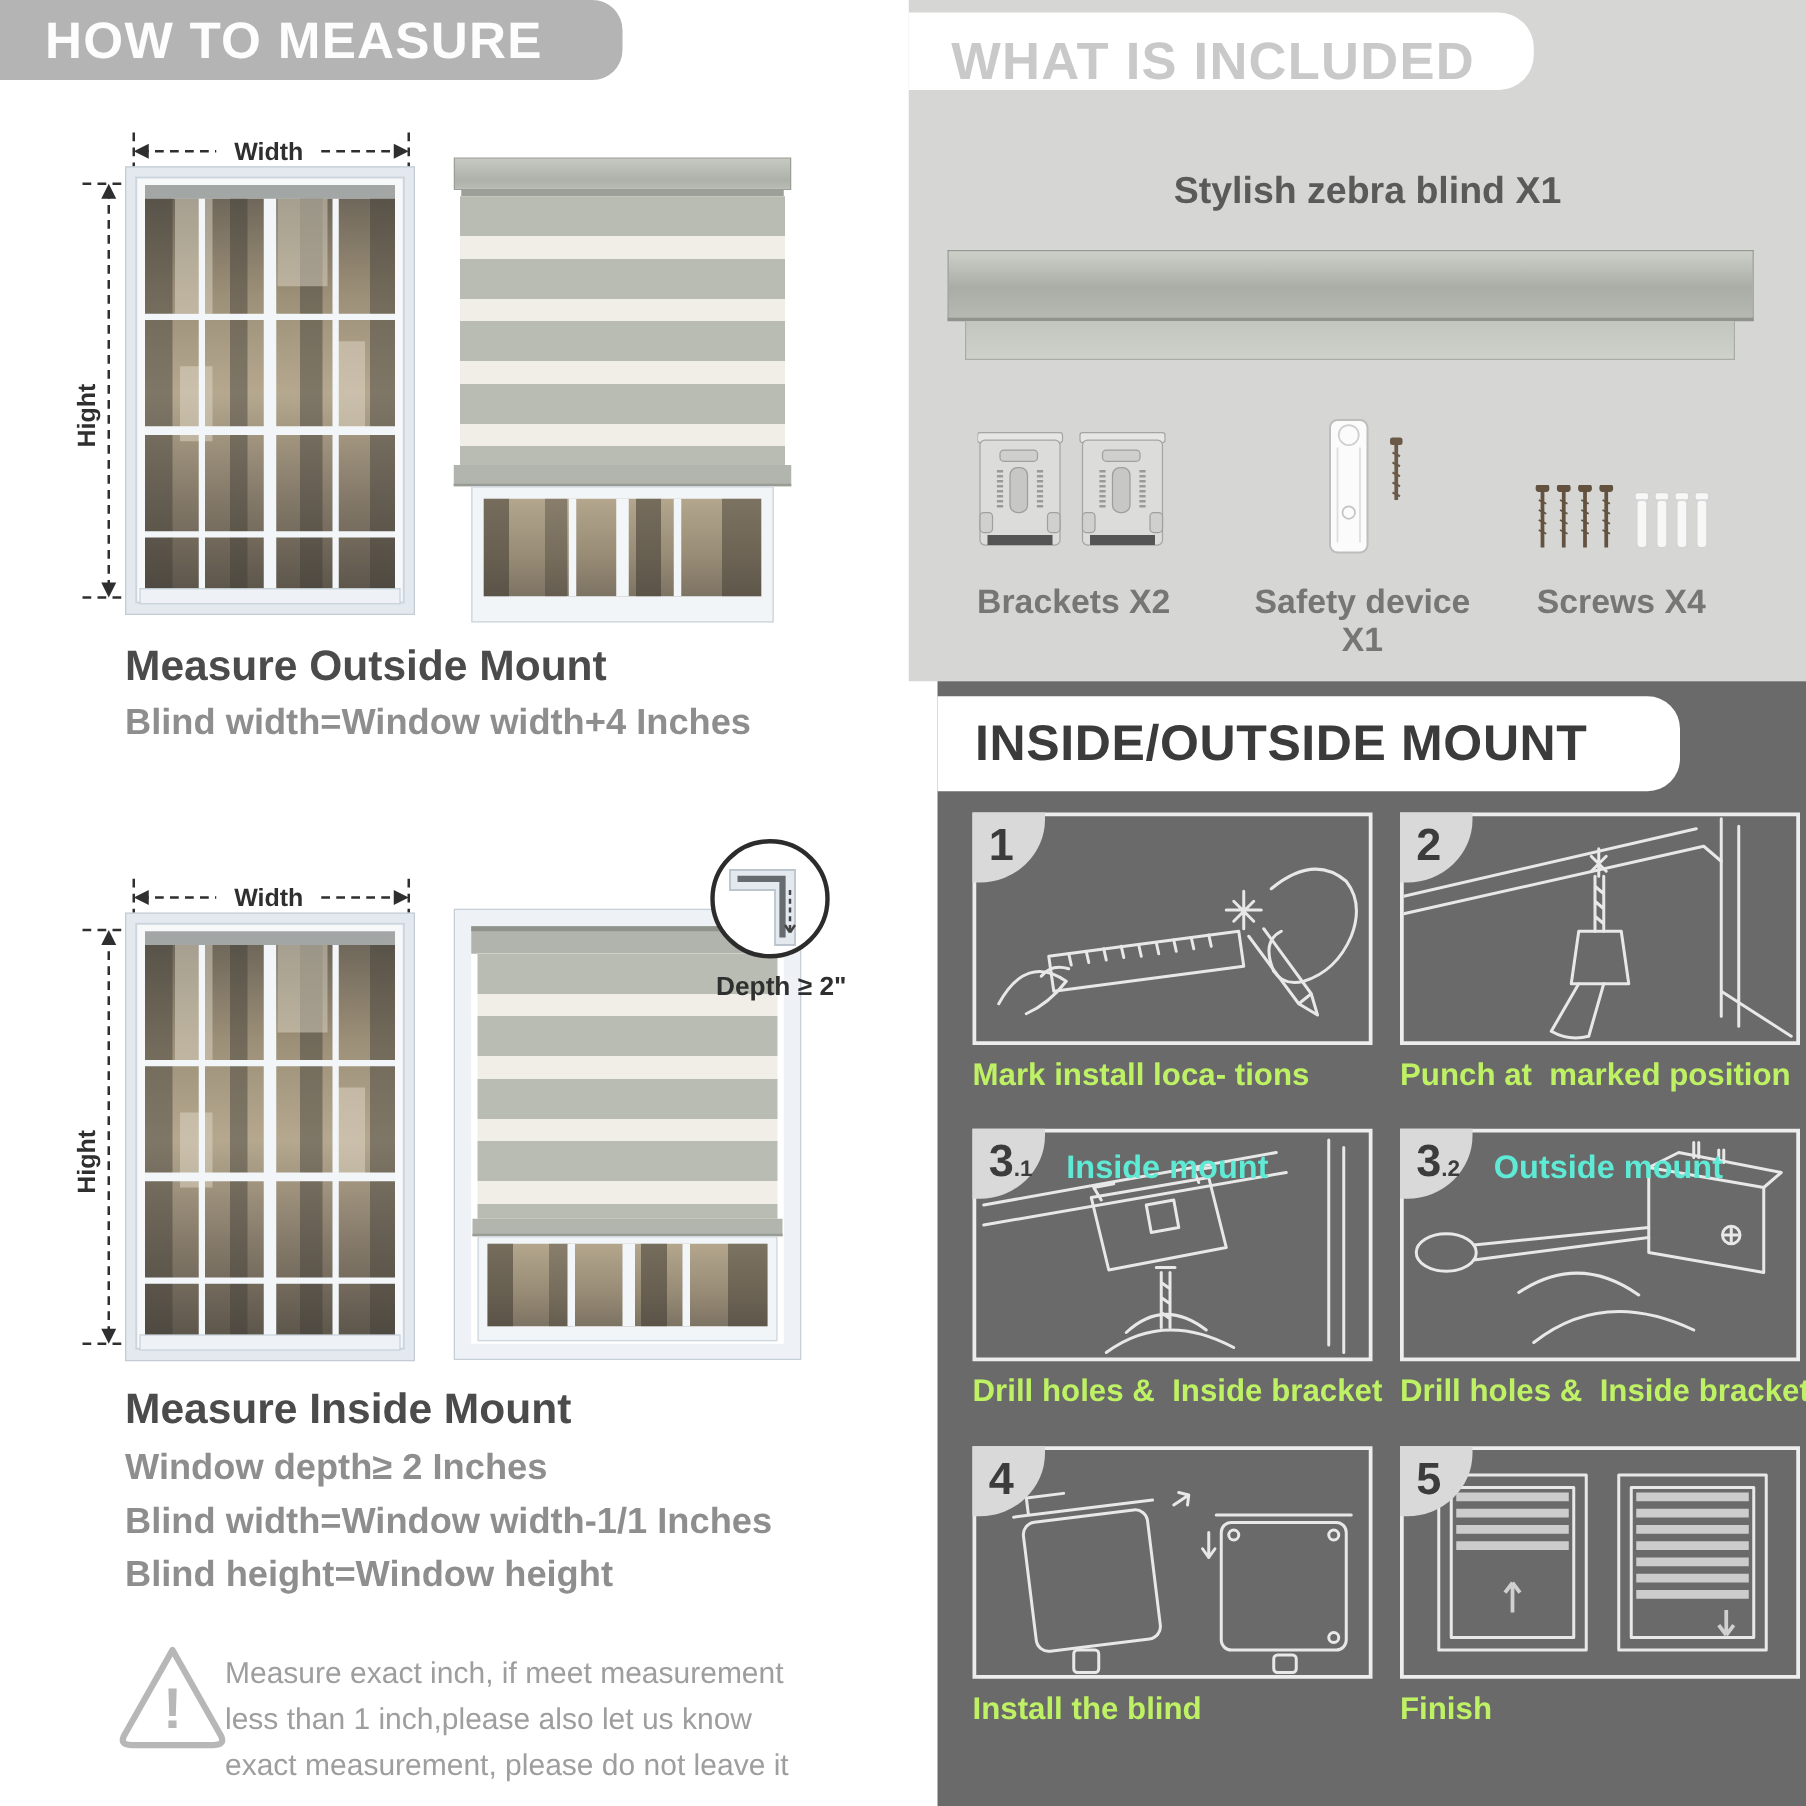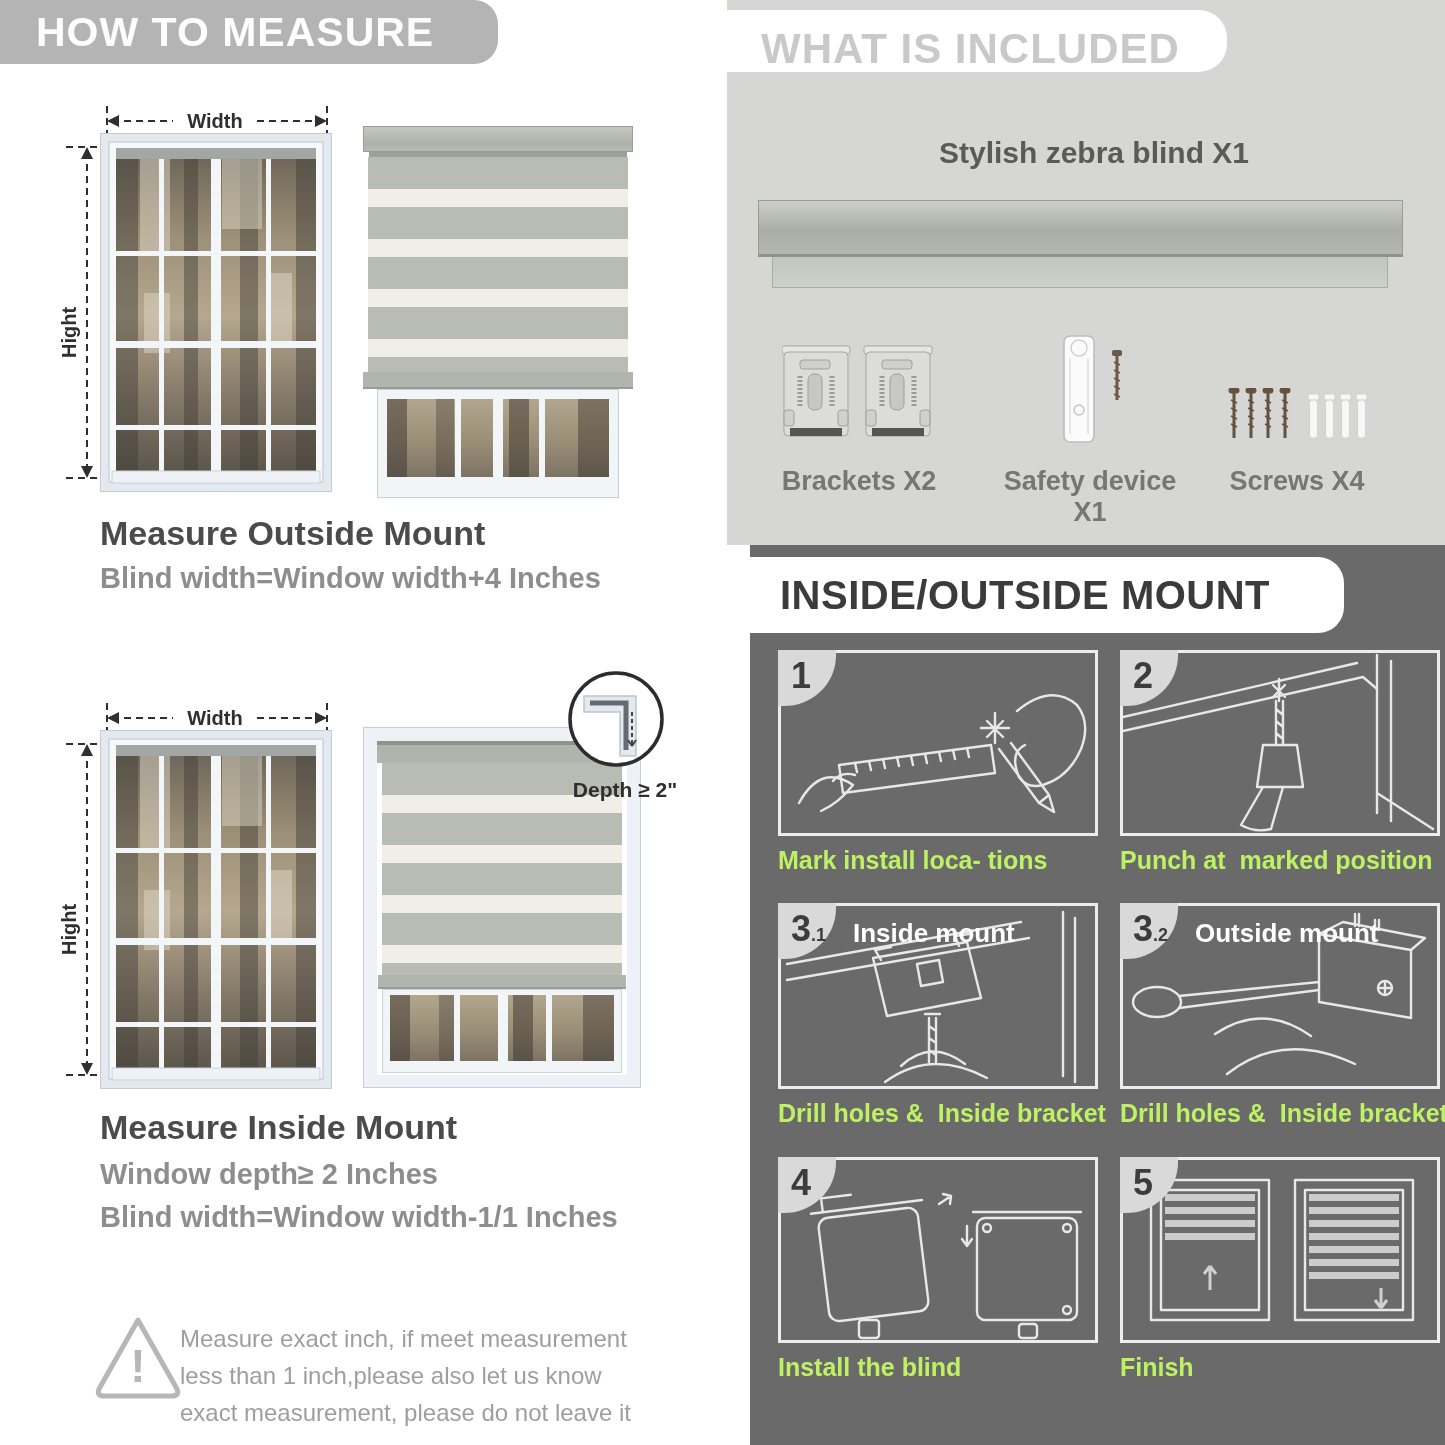--- a/index.html
+++ b/index.html
@@ -59,21 +59,21 @@
 
   .mount{left:0;top:545px;width:718px;height:900px;background:#6a6a6a;margin-left:23px;}
   .pill-white2{left:0;top:12px;width:594px;height:76px;background:#fff;border-radius:0 26px 26px 0;
                line-height:76px;padding-left:30px;box-sizing:border-box;
                font-size:40px;font-weight:700;color:#3b3b3b;letter-spacing:0.5px;}
   .panel{position:absolute;width:320px;height:186px;border:3px solid #ededed;box-sizing:border-box;}
   .badge{position:absolute;left:-3px;top:-3px;width:58px;height:56px;background:#d9d9d9;
          border-radius:0 0 90% 0;color:#3c3c3c;font-weight:700;}
   .badge .n{position:absolute;left:13px;top:5px;font-size:36px;}
   .badge .s{position:absolute;left:33px;top:22px;font-size:18px;}
-  .step-title{position:absolute;left:72px;top:12px;font-size:26px;font-weight:700;color:#ffffff;}
+  .step-title{position:absolute;left:72px;top:12px;font-size:26px;font-weight:700;color:#5eead4;}
   .cap{position:absolute;width:334px;font-size:25px;font-weight:700;color:#bef264;white-space:pre-wrap;line-height:30px;}
   .art{position:absolute;left:0;top:0;width:314px;height:180px;}
   .art .ln{stroke:#e8e8e8;stroke-width:2.4;fill:none;stroke-linecap:round;stroke-linejoin:round;}
 </style>
 </head>
 <body>
 
 <svg width="0" height="0" style="position:absolute" aria-hidden="true">
   <defs>
     <linearGradient id="gl" x1="0" y1="0" x2="0" y2="1">
@@ -204,20 +204,21 @@
       <path d="M22,30 H74 V90 H58 V46 H22 Z" fill="#e3e9ef" stroke="#bcc5ce" stroke-width="1.5"></path>
       <path d="M28,37 H64 V84" fill="none" stroke="#666b70" stroke-width="5"></path>
       <path d="M70,46 V80" fill="none" stroke="#444" stroke-width="2" stroke-dasharray="4 3"></path>
       <path d="M70,80 l-4,-6 M70,80 l4,-6" fill="none" stroke="#444" stroke-width="2"></path>
     </svg>
     <div class="abs depth-label">Depth ≥ 2"</div>
 
     <div class="abs sec-title" style="left:100px;top:1108px;">Measure Inside Mount</div>
     <div class="abs formula" style="left:100px;top:1158px;">Window depth≥ 2 Inches</div>
     <div class="abs formula" style="left:100px;top:1201px;">Blind width=Window width-1/1 Inches</div>
+    <div class="abs formula" style="left:100px;top:1244px;">Blind height=Window height</div>
 
     <svg class="abs" style="left:92px;top:1312px;width:92px;height:92px;" viewBox="0 0 92 92">
       <path d="M46,8 L85,77 Q88,84 79,84 L13,84 Q4,84 7,77 Z" fill="none" stroke="#b7b7b7" stroke-width="5" stroke-linejoin="round"></path>
       <text x="46" y="70" text-anchor="middle" font-size="46" font-weight="700" fill="#b7b7b7">!</text>
     </svg>
     <div class="abs warning-text">Measure exact inch, if meet measurement less than 1 inch,please also let us know exact measurement, please do not leave it</div>
 
   </section>
 
   <section class="abs right-col">

